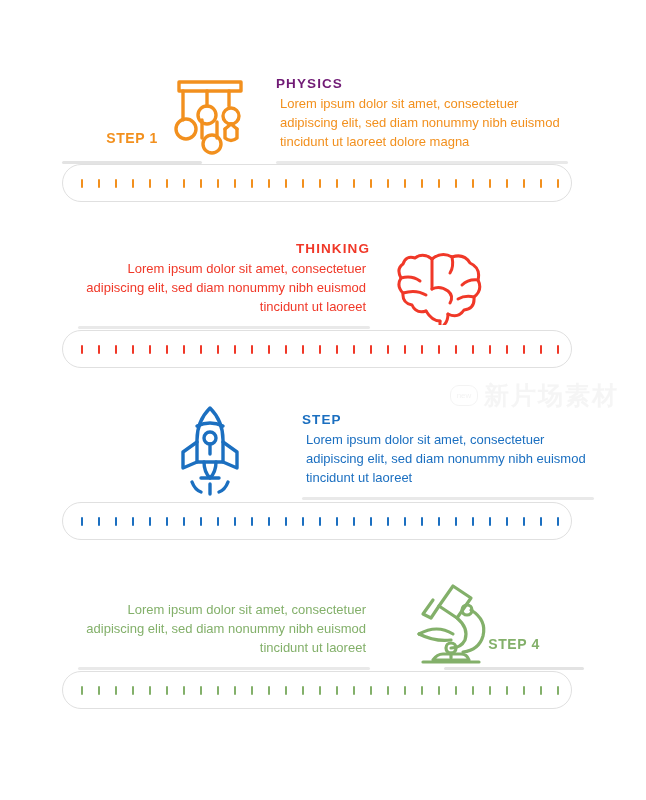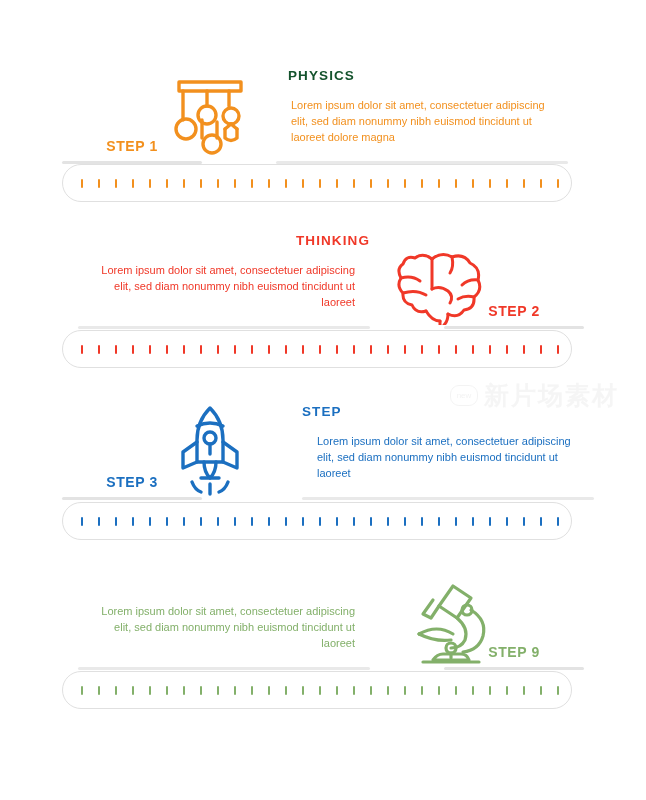--- a/index.html
+++ b/index.html
@@ -43,21 +43,21 @@
   }
   .step-label-wrap.left  { left: 62px;  text-align: center; }
   .step-label-wrap.right { right: 62px; text-align: center; }
 
   .step-label {
     font-size: 14px;
     font-weight: bold;
     letter-spacing: 0.6px;
     font-family: "Liberation Sans", sans-serif;
     display: block;
-    padding-bottom: 7px;
+    padding-bottom: 15px;
   }
   .step-underline {
     height: 3px;
     background: #e3e3e3;
     border-radius: 2px;
     width: 100%;
   }
 
   
   .icon-box {
@@ -78,23 +78,23 @@
     width: 292px;
   }
   .text-col .title {
     font-size: 13.5px;
     font-weight: bold;
     letter-spacing: 1.1px;
     margin: 0 0 4px 0;
     font-family: "Liberation Sans", sans-serif;
   }
   .text-col .body {
-    font-size: 11px;
+    font-size: 13px;
     line-height: 1.45;
-    margin: 15px;
+    margin: 4px;
     font-family: "Liberation Sans", sans-serif;
   }
   .text-col .text-underline {
     margin-top: 9px;
     height: 3px;
     background: #e9e9e9;
     border-radius: 2px;
     width: 100%;
   }
   .align-left  { text-align: left; }
@@ -177,21 +177,21 @@
           <circle cx="43" cy="68" r="9"></circle>
           <path d="M33 44 L33 62"></path>
           <path d="M48 46 L48 62"></path>
           <path d="M62 48 L68 53"></path>
           <path d="M62 48 L56 53"></path>
           <path d="M56 53 L56 62 Q62 67 68 62 L68 53"></path>
         </svg>
       </div>
 
       <div class="text-col align-left" style="left:276px;">
-        <div class="title" style="color:#14532d;margin-left:12px;">PHYSICS</div>
+        <div class="title" style="color:#701a75;">PHYSICS</div>
         <div class="body" style="color:#F2901E;">Lorem ipsum dolor sit amet, consectetuer adipiscing elit, sed diam nonummy nibh euismod tincidunt ut laoreet dolore magna</div>
         <div class="text-underline"></div>
       </div>
 
       <div class="step-label-wrap left">
         <span class="step-label" style="color:#F2901E;">STEP 1</span>
         <div class="step-underline"></div>
       </div>
 
     </div>
@@ -250,24 +250,20 @@
           <path d="M44 72 L44 76"></path>
         </svg>
       </div>
 
       <div class="text-col align-right" style="left:78px;">
         <div class="title" style="color:#F03828;">THINKING</div>
         <div class="body" style="color:#F03828;">Lorem ipsum dolor sit amet, consectetuer adipiscing elit, sed diam nonummy nibh euismod tincidunt ut laoreet</div>
         <div class="text-underline"></div>
       </div>
 
-      <div class="step-label-wrap right">
-        <span class="step-label" style="color:#F03828;">STEP 2</span>
-        <div class="step-underline"></div>
-      </div>
 
     </div>
   </div>
 
   <div class="ruler" style="top:330px;">
     <div class="ticks">
         <div class="tick" style="background: rgb(240, 56, 40);"></div>
         <div class="tick" style="background: rgb(240, 56, 40);"></div>
         <div class="tick" style="background: rgb(240, 56, 40);"></div>
         <div class="tick" style="background: rgb(240, 56, 40);"></div>
@@ -322,24 +318,20 @@
           <path d="M40 80 L40 90"></path>
         </svg>
       </div>
 
       <div class="text-col align-left" style="left:302px;">
         <div class="title" style="color:#1B6FC0;">STEP</div>
         <div class="body" style="color:#1B6FC0;">Lorem ipsum dolor sit amet, consectetuer adipiscing elit, sed diam nonummy nibh euismod tincidunt ut laoreet</div>
         <div class="text-underline"></div>
       </div>
 
-      <div class="step-label-wrap left">
-        <span class="step-label" style="color:#1B6FC0;">STEP 3</span>
-        <div class="step-underline"></div>
-      </div>
 
     </div>
   </div>
 
   <div class="ruler" style="top:502px;">
     <div class="ticks">
         <div class="tick" style="background: rgb(27, 111, 192);"></div>
         <div class="tick" style="background: rgb(27, 111, 192);"></div>
         <div class="tick" style="background: rgb(27, 111, 192);"></div>
         <div class="tick" style="background: rgb(27, 111, 192);"></div>
@@ -389,21 +381,21 @@
           <path d="M14 82 L70 82"></path>
         </svg>
       </div>
 
       <div class="text-col align-right" style="left:78px;">
         <div class="body" style="color:#83B06A;">Lorem ipsum dolor sit amet, consectetuer adipiscing elit, sed diam nonummy nibh euismod tincidunt ut laoreet</div>
         <div class="text-underline"></div>
       </div>
 
       <div class="step-label-wrap right">
-        <span class="step-label" style="color:#83B06A;">STEP 9</span>
+        <span class="step-label" style="color:#83B06A;">STEP 4</span>
         <div class="step-underline"></div>
       </div>
 
     </div>
   </div>
 
   <div class="ruler" style="top:671px;">
     <div class="ticks">
         <div class="tick" style="background: rgb(131, 176, 106);"></div>
         <div class="tick" style="background: rgb(131, 176, 106);"></div>

